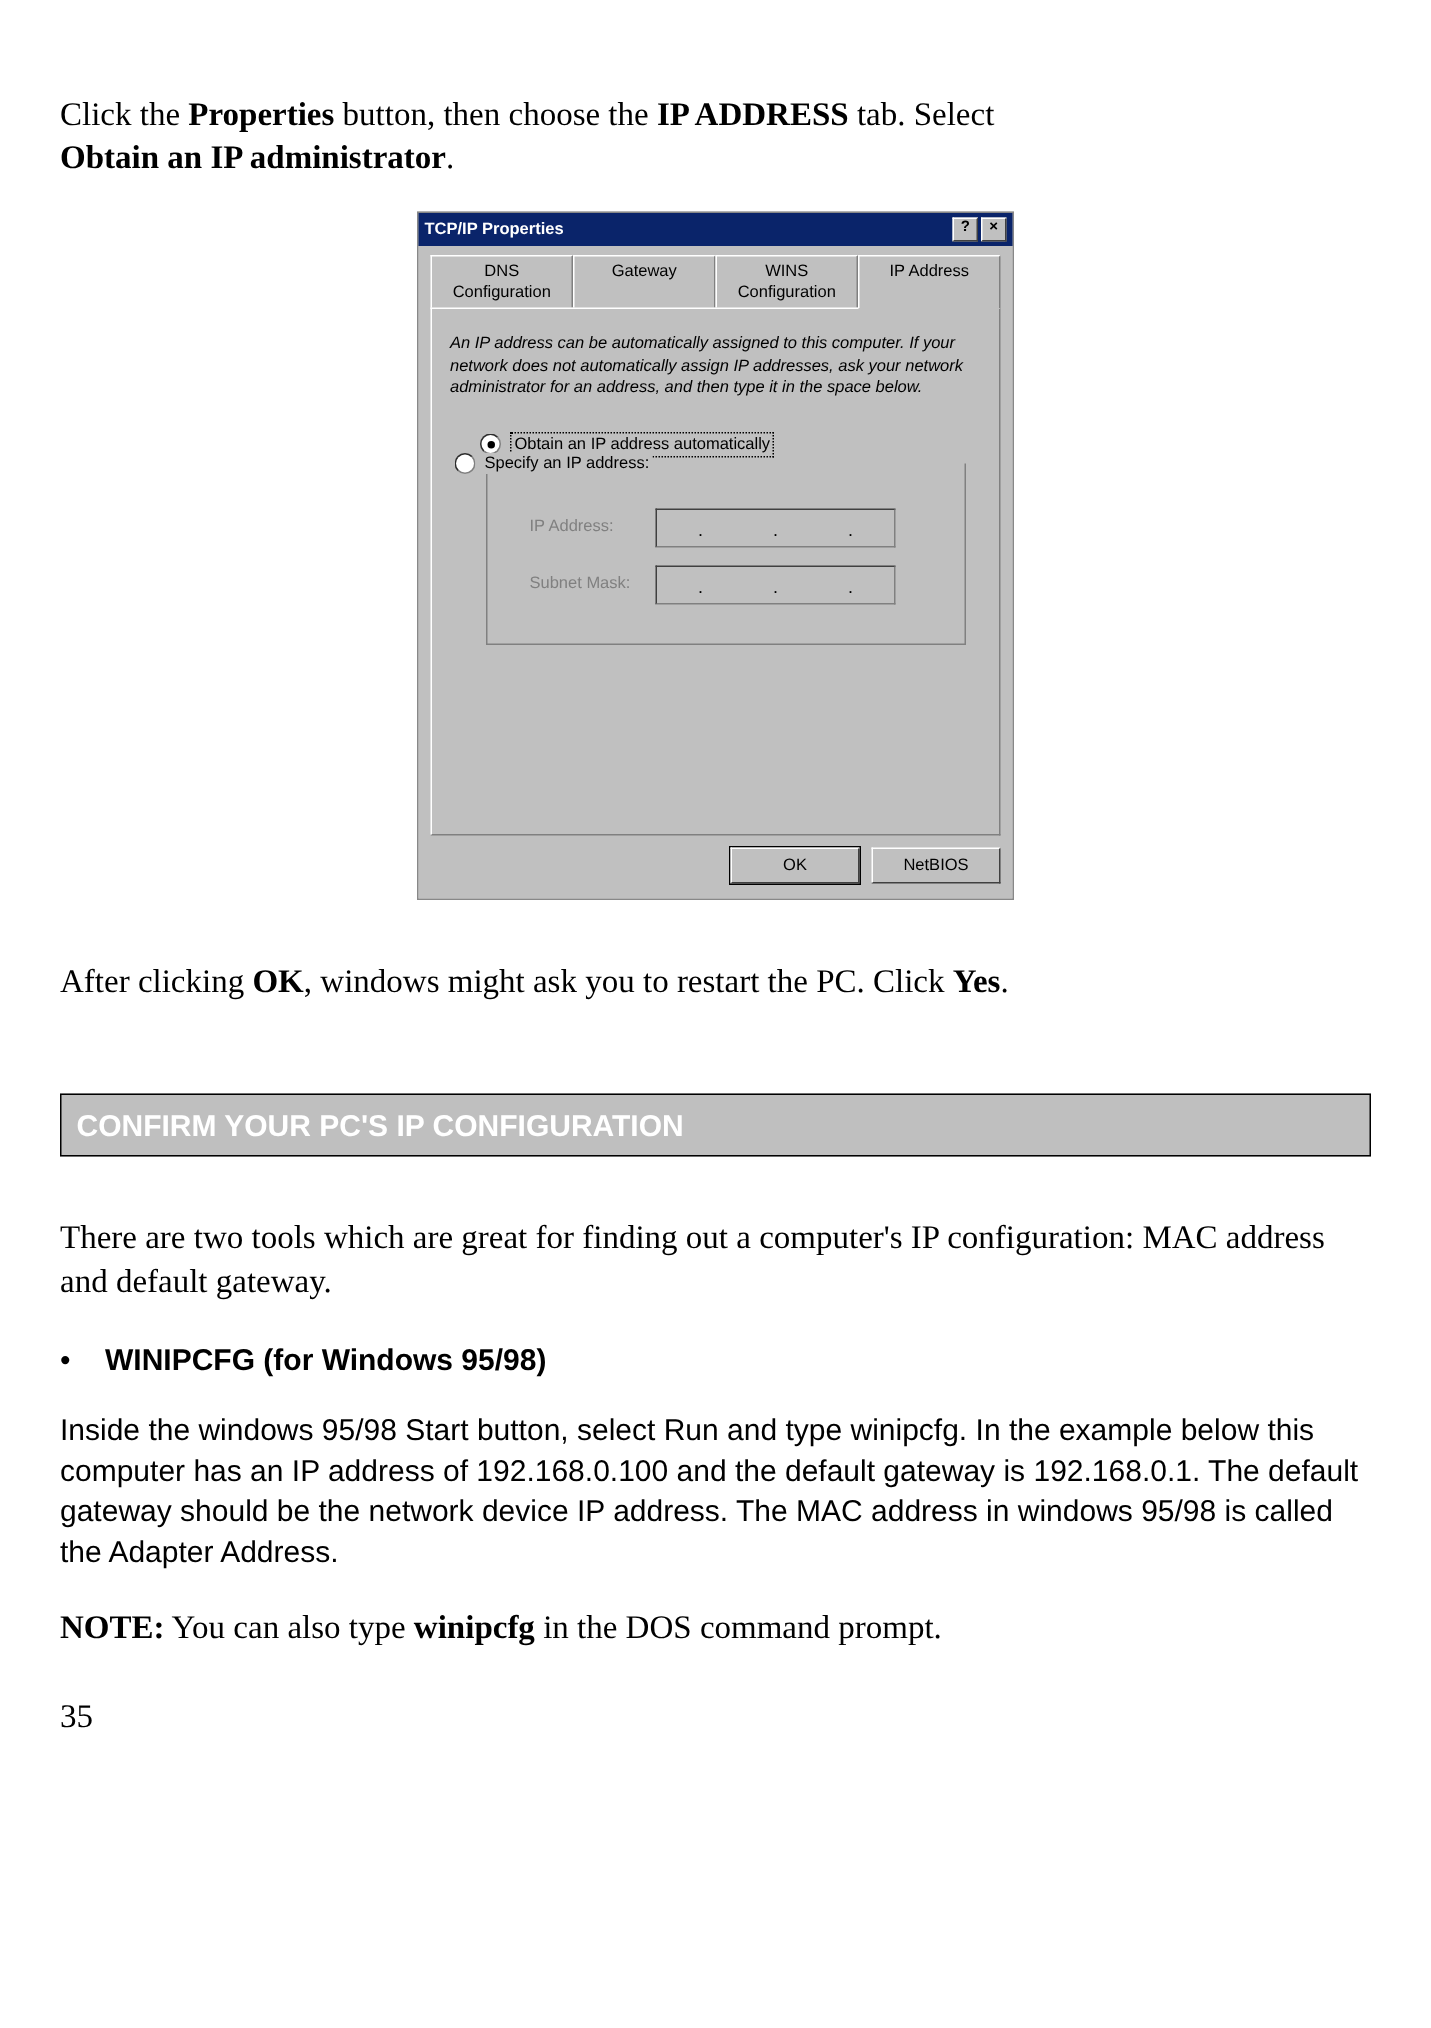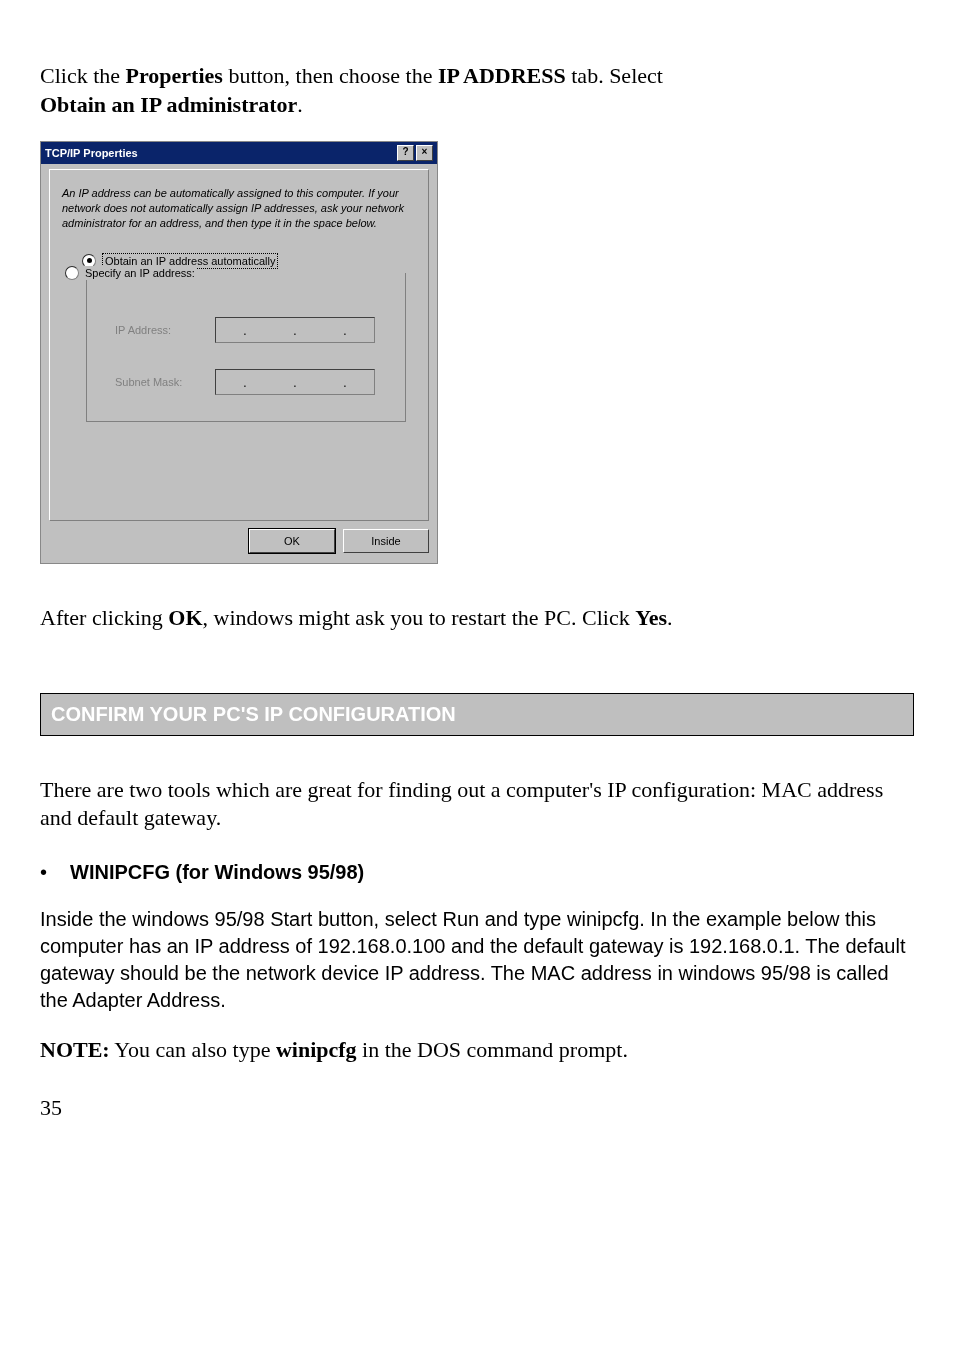--- a/index.html
+++ b/index.html
@@ -7,20 +7,21 @@
     padding: 40px 40px 20px 40px;
     font-family: "Times New Roman", Times, serif;
     font-size: 22px;
     color: #000;
     width: 874px;
     line-height: 1.3;
   }
   .intro b { font-weight: bold; }
   .dialog-wrap {
     display: flex;
+    justify-content: center;
     margin: 8px 0 30px 0;
   }
   .dialog {
     width: 396px;
     border: 1px solid #888;
     font-family: Tahoma, Arial, sans-serif;
     font-size: 11px;
     background: #c0c0c0;
   }
   .titlebar {
@@ -121,22 +122,21 @@
     top:-7px; left:-24px;
     background:#c0c0c0;
     padding:0 2px;
     display:flex;
     align-items:center;
     gap:6px;
   }
   .field-row {
     display:flex;
     align-items:center;
-    gap:16px;
-    margin:26px 0 6px 12px;
+    margin:12px 0 6px 12px;
     color:#808080;
   }
   .field-row .lbl { width:84px; font-size:11px; }
   .ipbox {
     width:150px; height:22px;
     border:1px solid #808080;
     border-top-color:#404040;
     border-left-color:#404040;
     background:#c0c0c0;
     display:flex;
@@ -212,20 +212,26 @@
   <div class="dialog">
     <div class="titlebar">
       <span>TCP/IP Properties</span>
       <div class="ctrls">
         <div class="btn">?</div>
         <div class="btn">×</div>
       </div>
     </div>
     <div class="dlg-body">
       <div class="tabs">
+        <div class="tabrow">
+          <div class="tab inactive">DNS Configuration</div>
+          <div class="tab inactive">Gateway</div>
+          <div class="tab inactive">WINS Configuration</div>
+          <div class="tab active">IP Address</div>
+        </div>
       </div>
       <div class="panel">
         <div class="infotext">An IP address can be automatically assigned to this computer. If your network does not automatically assign IP addresses, ask your network administrator for an address, and then type it in the space below.</div>
 
         <div class="radio-line">
           <span class="radio-dot">
               <span class="inner"></span>
             </span>
           <span class="dotted">Obtain an IP address automatically</span>
         </div>
@@ -248,21 +254,21 @@
             <div class="ipbox">
               <span class="dot">.</span>
                 <span class="dot">.</span>
                 <span class="dot">.</span>
             </div>
           </div>
         </div>
       </div>
       <div class="btnrow">
         <div class="winbtn default">OK</div>
-        <div class="winbtn">Inside</div>
+        <div class="winbtn">NetBIOS</div>
       </div>
     </div>
   </div>
 </div>
 
 <p class="after">
   <span>After clicking </span><b>OK</b><span>, windows might ask you to restart the PC. Click </span><b>Yes</b><span>.</span>
 </p>
 
 <div class="section-bar">

